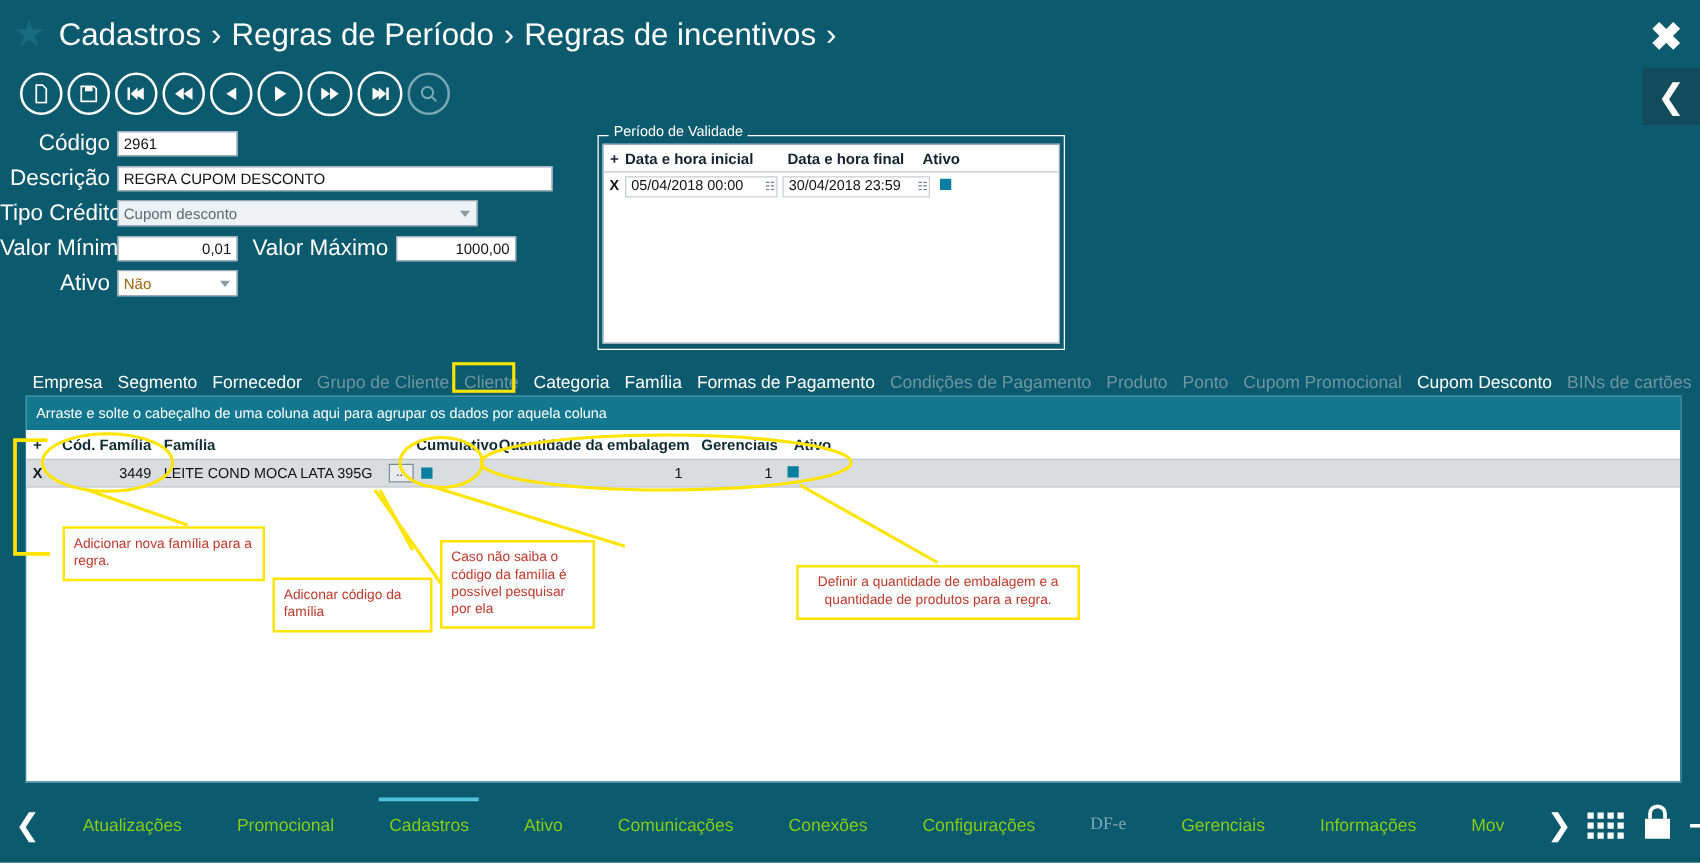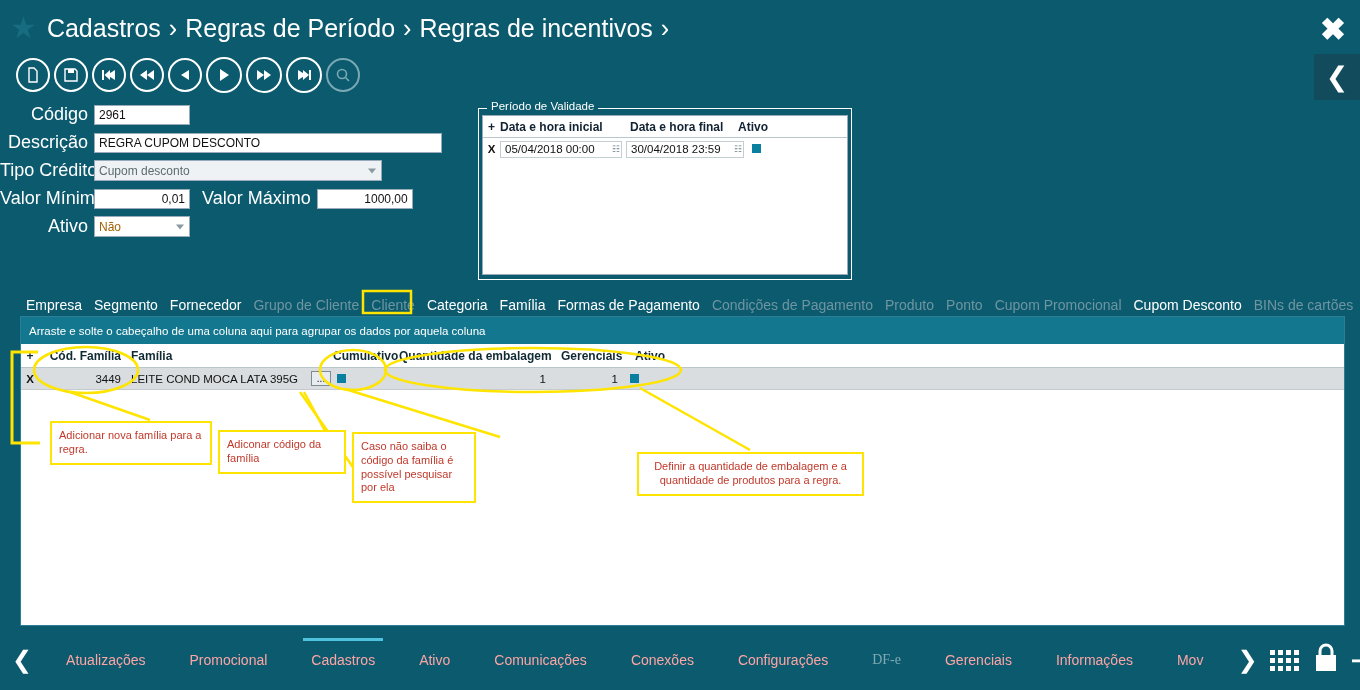--- a/index.html
+++ b/index.html
@@ -152,21 +152,21 @@
   }
   svg.overlay { position:absolute; left:0; top:0; width:1360px; height:690px; pointer-events:none; }
   
   .footer {
     position:absolute; left:0; bottom:0; width:1360px; height:60px;
     background:#0b5a6e; display:flex; align-items:center;
   }
   .fchev { color:#ffffff; font-size:24px; padding:0 12px; cursor:pointer; }
   .fitems { display:flex; align-items:center; flex:1; }
   .fitem {
-    position:relative; color:#fca5a5; font-size:14px; padding:0 22px;
+    position:relative; color:#84cc16; font-size:14px; padding:0 22px;
     white-space:nowrap; cursor:pointer;
   }
   .fitem.dim { color:#7fa9b5;font-family:Liberation Serif, serif; }
   .fitem .underline {
     position:absolute; left:14px; right:14px; top:-14px; height:3px; background:#4fc3dd;
   }
   .grid-dots { display:grid; grid-template-columns:repeat(4,5px); grid-gap:3px; margin-right:14px;}
   .grid-dots i { width:5px;height:5px;background:#ffffff;display:block; }
   .lock { margin-right:12px; }
   .arrow-right { color:#ffffff; font-size:26px; margin-right:14px; cursor:pointer;}
@@ -356,21 +356,21 @@
     <line x1="345" y1="389" x2="500" y2="437" stroke="#ffe400" stroke-width="2.5"></line>
 
     <line x1="304" y1="392" x2="330" y2="440" stroke="#ffe400" stroke-width="2.5"></line>
     <line x1="300" y1="392" x2="355" y2="470" stroke="#ffe400" stroke-width="2.5"></line>
 
     <ellipse cx="533" cy="370" rx="148" ry="22" fill="none" stroke="#ffe400" stroke-width="2.5"></ellipse>
     <line x1="640" y1="388" x2="750" y2="450" stroke="#ffe400" stroke-width="2.5"></line>
   </svg>
 
   <div class="acall" style="left:50px; top:421px; width:162px;">Adicionar nova família para a regra.</div>
-  <div class="acall" style="left:218px; top:430px; width:128px;">Adiconar código da família</div>
+  <div class="acall" style="left:218px; top:462px; width:128px;">Adiconar código da família</div>
   <div class="acall" style="left:352px; top:432px; width:124px;">Caso não saiba o código da família é possível pesquisar por ela</div>
   <div class="acall" style="left:637px; top:452px; width:227px; text-align:center;">Definir a quantidade de embalagem e a quantidade de produtos para a regra.</div>
 
   <div class="footer">
     <span class="fchev">❮</span>
     <div class="fitems">
       <div class="fitem"><span>Atualizações</span></div>
       <div class="fitem"><span>Promocional</span></div>
       <div class="fitem"><span class="underline"></span><span>Cadastros</span></div>
       <div class="fitem"><span>Ativo</span></div>

